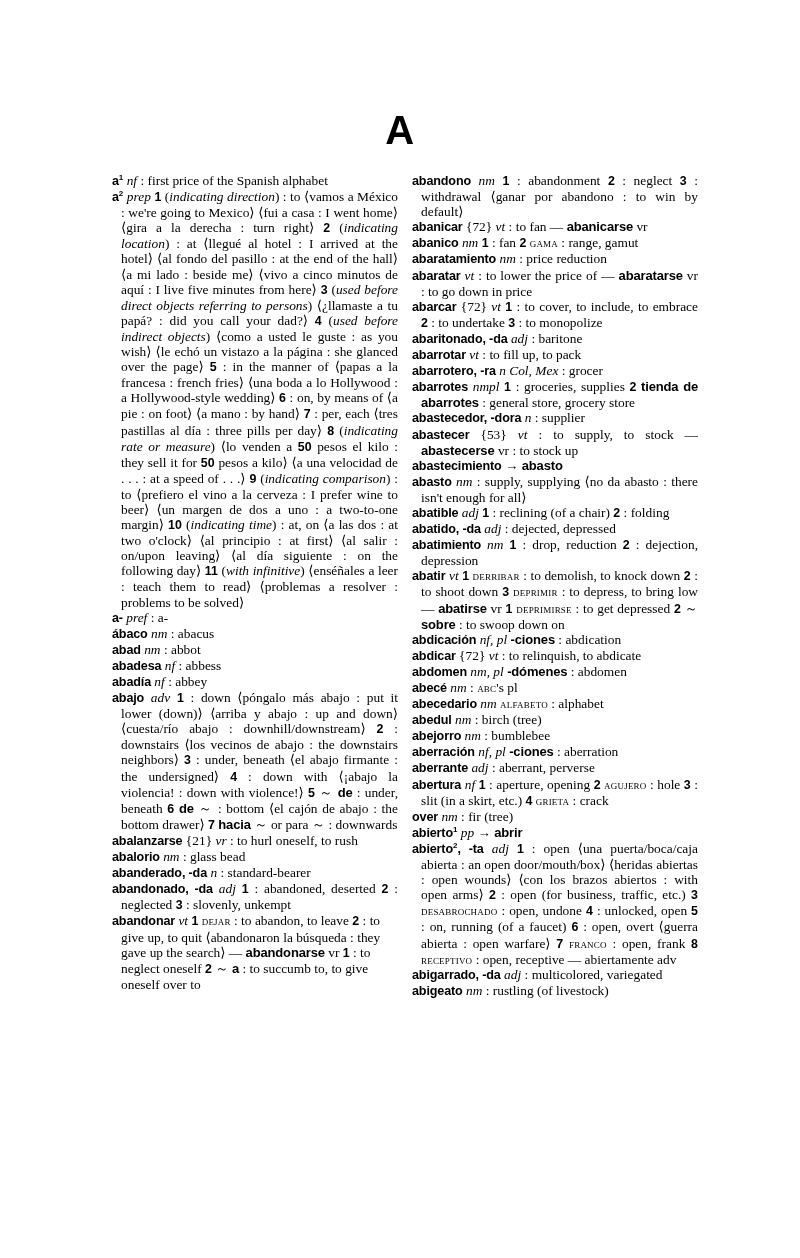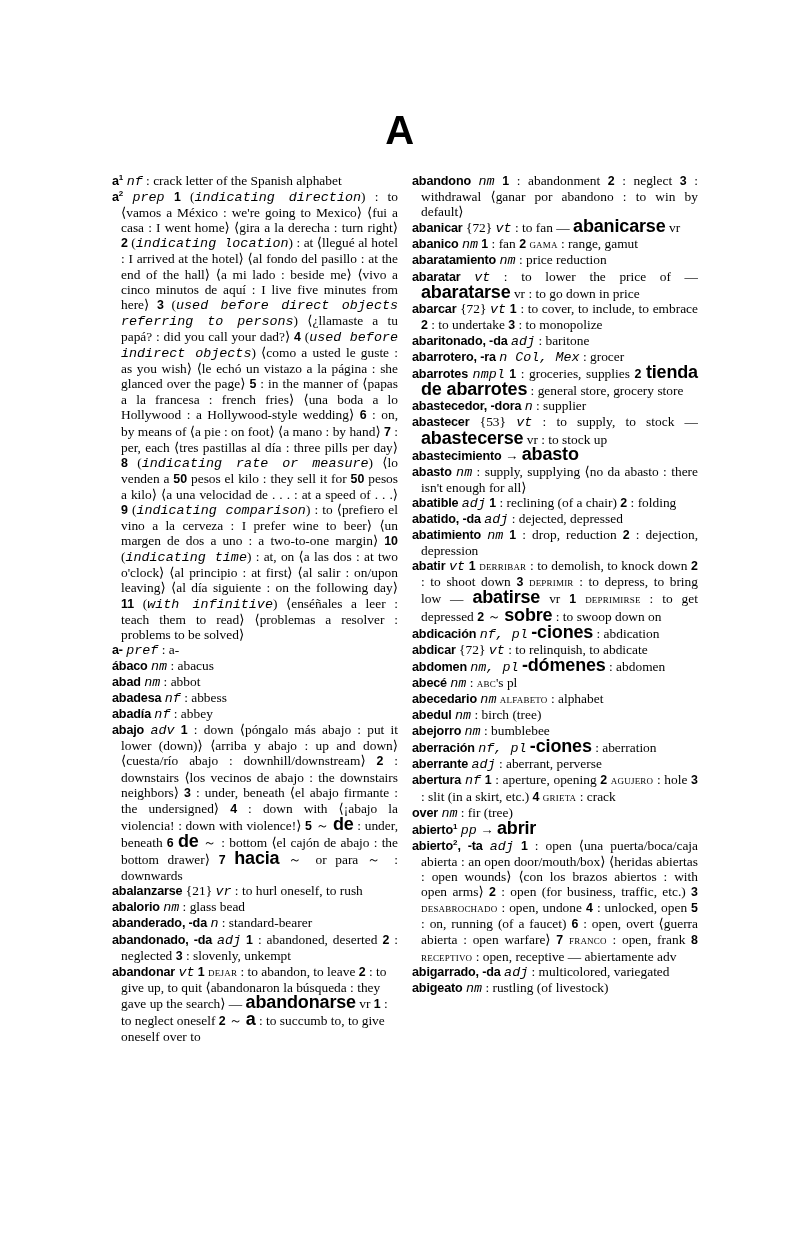--- a/index.html
+++ b/index.html
@@ -65,26 +65,26 @@
   b.hw {
     font-family: "Liberation Sans", sans-serif;
     font-weight: bold;
     font-size: 12.6px;
     letter-spacing: -0.15px;
   }
   
   b.run {
     font-family: "Liberation Sans", sans-serif;
     font-weight: bold;
-    font-size: 18px;
+    font-size: 13px;
     letter-spacing: -0.15px;
   }
   
   i.pos, i.lbl {
-    font-family: Liberation Mono, monospace;
+    font-family: Liberation Serif, serif;
     font-style: italic;
   }
   
   b.num {
     font-family: "Liberation Sans", sans-serif;
     font-weight: bold;
     font-size: 12.4px;
   }
   
   span.sc {
@@ -106,21 +106,21 @@
 </style>
 </head>
 <body>
 
 <div class="page">
 
   <div class="page-letter">A</div>
 
   <div class="columns clearfix">
     <div class="col left" id="col-left">
-        <p class="entry" id="entry-a-1"><b class="hw">a</b><sup class="hn">1</sup> <i class="pos">nf</i><span> : crack letter of the Spanish alphabet</span></p>
+        <p class="entry" id="entry-a-1"><b class="hw">a</b><sup class="hn">1</sup> <i class="pos">nf</i><span> : first price of the Spanish alphabet</span></p>
         <p class="entry" id="entry-a-2"><b class="hw">a</b><sup class="hn">2</sup> <i class="pos">prep</i><span>  <b class="num">1</b> (<i class="lbl">indicating direction</i>) : to ⟨vamos a México : we're going to Mexico⟩ ⟨fui a casa : I went home⟩ ⟨gira a la derecha : turn right⟩  <b class="num">2</b> (<i class="lbl">indicating location</i>) : at ⟨llegué al hotel : I arrived at the hotel⟩ ⟨al fondo del pasillo : at the end of the hall⟩ ⟨a mi lado : beside me⟩ ⟨vivo a cinco minutos de aquí : I live five minutes from here⟩  <b class="num">3</b> (<i class="lbl">used before direct objects referring to persons</i>) ⟨¿llamaste a tu papá? : did you call your dad?⟩  <b class="num">4</b> (<i class="lbl">used before indirect objects</i>) ⟨como a usted le guste : as you wish⟩ ⟨le echó un vistazo a la página : she glanced over the page⟩  <b class="num">5</b> : in the manner of ⟨papas a la francesa : french fries⟩ ⟨una boda a lo Hollywood : a Hollywood-style wedding⟩  <b class="num">6</b> : on, by means of ⟨a pie : on foot⟩ ⟨a mano : by hand⟩  <b class="num">7</b> : per, each ⟨tres pastillas al día : three pills per day⟩  <b class="num">8</b> (<i class="lbl">indicating rate or measure</i>) ⟨lo venden a <b class="num">50</b> pesos el kilo : they sell it for <b class="num">50</b> pesos a kilo⟩ ⟨a una velocidad de . . . : at a speed of . . .⟩  <b class="num">9</b> (<i class="lbl">indicating comparison</i>) : to ⟨prefiero el vino a la cerveza : I prefer wine to beer⟩ ⟨un margen de dos a uno : a two-to-one margin⟩  <b class="num">10</b> (<i class="lbl">indicating time</i>) : at, on ⟨a las dos : at two o'clock⟩ ⟨al principio : at first⟩ ⟨al salir : on/upon leaving⟩ ⟨al día siguiente : on the following day⟩  <b class="num">11</b> (<i class="lbl">with infinitive</i>) ⟨enséñales a leer : teach them to read⟩ ⟨problemas a resolver : problems to be solved⟩</span></p>
         <p class="entry" id="entry-a-pref"><b class="hw">a-</b> <i class="pos">pref</i><span> : a-</span></p>
         <p class="entry" id="entry-abaco"><b class="hw">ábaco</b> <i class="pos">nm</i><span> : abacus</span></p>
         <p class="entry" id="entry-abad"><b class="hw">abad</b> <i class="pos">nm</i><span> : abbot</span></p>
         <p class="entry" id="entry-abadesa"><b class="hw">abadesa</b> <i class="pos">nf</i><span> : abbess</span></p>
         <p class="entry" id="entry-abadia"><b class="hw">abadía</b> <i class="pos">nf</i><span> : abbey</span></p>
         <p class="entry" id="entry-abajo"><b class="hw">abajo</b> <i class="pos">adv</i><span>  <b class="num">1</b> : down ⟨póngalo más abajo : put it lower (down)⟩ ⟨arriba y abajo : up and down⟩ ⟨cuesta/río abajo : downhill/downstream⟩  <b class="num">2</b> : downstairs ⟨los vecinos de abajo : the downstairs neighbors⟩  <b class="num">3</b> : under, beneath ⟨el abajo firmante : the undersigned⟩  <b class="num">4</b> : down with ⟨¡abajo la violencia! : down with violence!⟩  <b class="num">5</b> <span class="swung">～</span> <b class="run">de</b> : under, beneath  <b class="num">6</b> <b class="run">de</b> <span class="swung">～</span> : bottom ⟨el cajón de abajo : the bottom drawer⟩  <b class="num">7</b> <b class="run">hacia</b> <span class="swung">～</span> or para <span class="swung">～</span> : downwards</span></p>
         <p class="entry" id="entry-abalanzarse"><b class="hw">abalanzarse</b> <span>{21}</span> <i class="pos">vr</i><span> : to hurl oneself, to rush</span></p>
         <p class="entry" id="entry-abalorio"><b class="hw">abalorio</b> <i class="pos">nm</i><span> : glass bead</span></p>
         <p class="entry" id="entry-abanderado"><b class="hw">abanderado, -da</b> <i class="pos">n</i><span> : standard-bearer</span></p>
@@ -128,20 +128,21 @@
         <p class="entry" id="entry-abandonar"><b class="hw">abandonar</b> <i class="pos">vt</i><span>  <b class="num">1</b> <span class="sc">dejar</span> : to abandon, to leave  <b class="num">2</b> : to give up, to quit ⟨abandonaron la búsqueda : they gave up the search⟩ — <b class="run">abandonarse</b> vr  <b class="num">1</b> : to neglect oneself  <b class="num">2</b> <span class="swung">～</span> <b class="run">a</b> : to succumb to, to give oneself over to</span></p>
       </div>
     <div class="col right" id="col-right">
         <p class="entry" id="entry-abandono"><b class="hw">abandono</b> <i class="pos">nm</i><span>  <b class="num">1</b> : abandonment  <b class="num">2</b> : neglect  <b class="num">3</b> : withdrawal ⟨ganar por abandono : to win by default⟩</span></p>
         <p class="entry" id="entry-abanicar"><b class="hw">abanicar</b> <span>{72}</span> <i class="pos">vt</i><span> : to fan — <b class="run">abanicarse</b> vr</span></p>
         <p class="entry" id="entry-abanico"><b class="hw">abanico</b> <i class="pos">nm</i><span>  <b class="num">1</b> : fan  <b class="num">2</b> <span class="sc">gama</span> : range, gamut</span></p>
         <p class="entry" id="entry-abaratamiento"><b class="hw">abaratamiento</b> <i class="pos">nm</i><span> : price reduction</span></p>
         <p class="entry" id="entry-abaratar"><b class="hw">abaratar</b> <i class="pos">vt</i><span> : to lower the price of — <b class="run">abaratarse</b> vr : to go down in price</span></p>
         <p class="entry" id="entry-abarcar"><b class="hw">abarcar</b> <span>{72}</span> <i class="pos">vt</i><span>  <b class="num">1</b> : to cover, to include, to embrace  <b class="num">2</b> : to undertake  <b class="num">3</b> : to monopolize</span></p>
         <p class="entry" id="entry-abaritonado"><b class="hw">abaritonado, -da</b> <i class="pos">adj</i><span> : baritone</span></p>
+        <p class="entry" id="entry-abarrotar"><b class="hw">abarrotar</b> <i class="pos">vt</i><span> : to fill up, to pack</span></p>
         <p class="entry" id="entry-abarrotero"><b class="hw">abarrotero, -ra</b> <i class="pos">n Col, Mex</i><span> : grocer</span></p>
         <p class="entry" id="entry-abarrotes"><b class="hw">abarrotes</b> <i class="pos">nmpl</i><span>  <b class="num">1</b> : groceries, supplies  <b class="num">2</b> <b class="run">tienda de abarrotes</b> : general store, grocery store</span></p>
         <p class="entry" id="entry-abastecedor"><b class="hw">abastecedor, -dora</b> <i class="pos">n</i><span> : supplier</span></p>
         <p class="entry" id="entry-abastecer"><b class="hw">abastecer</b> <span>{53}</span> <i class="pos">vt</i><span> : to supply, to stock — <b class="run">abastecerse</b> vr : to stock up</span></p>
         <p class="entry" id="entry-abastecimiento"><b class="hw">abastecimiento</b><span> → <b class="run">abasto</b></span></p>
         <p class="entry" id="entry-abasto"><b class="hw">abasto</b> <i class="pos">nm</i><span> : supply, supplying ⟨no da abasto : there isn't enough for all⟩</span></p>
         <p class="entry" id="entry-abatible"><b class="hw">abatible</b> <i class="pos">adj</i><span>  <b class="num">1</b> : reclining (of a chair)  <b class="num">2</b> : folding</span></p>
         <p class="entry" id="entry-abatido"><b class="hw">abatido, -da</b> <i class="pos">adj</i><span> : dejected, depressed</span></p>
         <p class="entry" id="entry-abatimiento"><b class="hw">abatimiento</b> <i class="pos">nm</i><span>  <b class="num">1</b> : drop, reduction  <b class="num">2</b> : dejection, depression</span></p>
         <p class="entry" id="entry-abatir"><b class="hw">abatir</b> <i class="pos">vt</i><span>  <b class="num">1</b> <span class="sc">derribar</span> : to demolish, to knock down  <b class="num">2</b> : to shoot down  <b class="num">3</b> <span class="sc">deprimir</span> : to depress, to bring low — <b class="run">abatirse</b> vr  <b class="num">1</b> <span class="sc">deprimirse</span> : to get depressed  <b class="num">2</b> <span class="swung">～</span> <b class="run">sobre</b> : to swoop down on</span></p>

